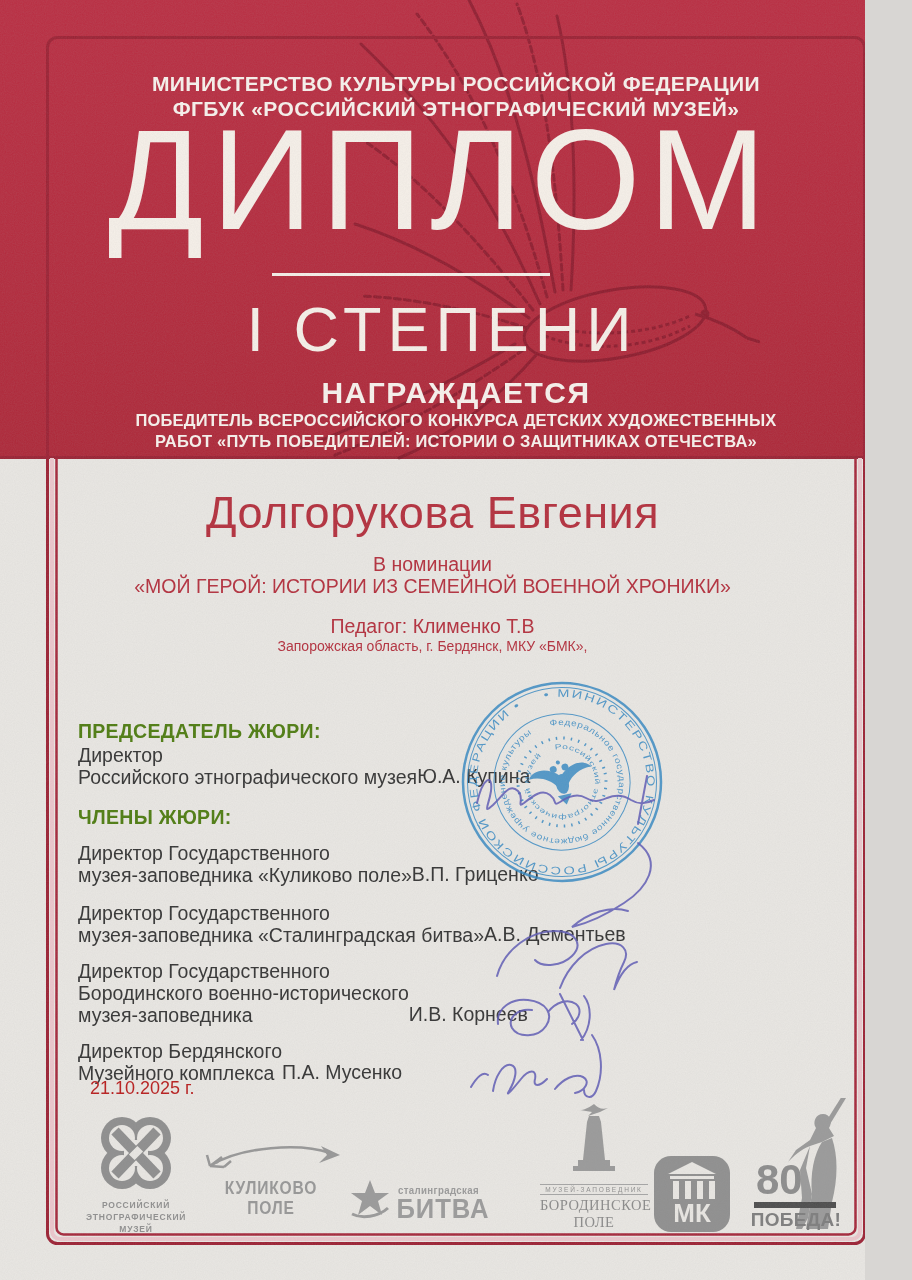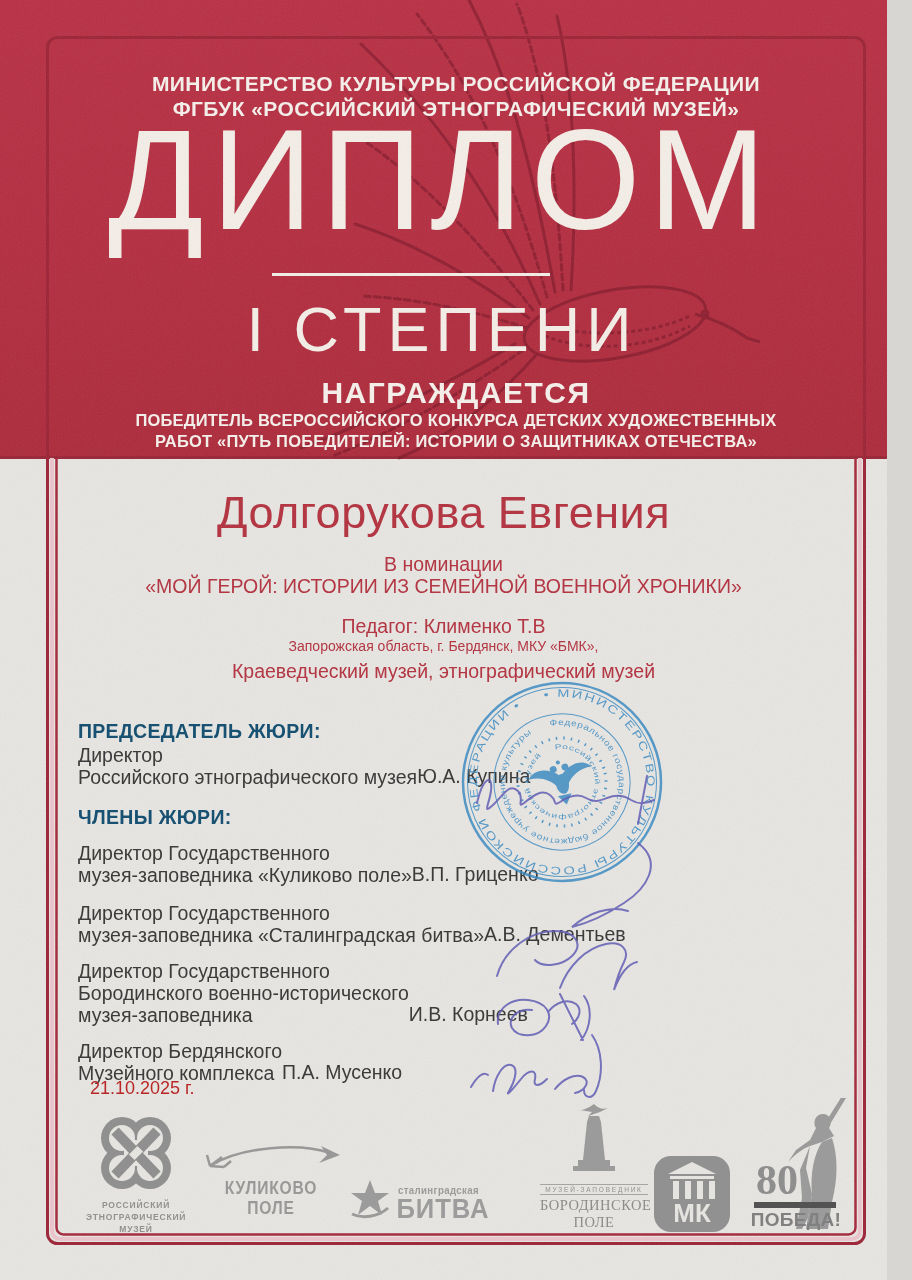--- a/index.html
+++ b/index.html
@@ -1,20 +1,19 @@
 <!DOCTYPE html>
 <html lang="ru"><head>
 <meta charset="utf-8">
 <style>
   html,body{margin:0;padding:0;background:#d8d6d3;}
   .page{
     position:relative;width:865px;height:1280px;overflow:hidden;
     background:#eae8e4;
     font-family:"Liberation Sans",sans-serif;
-    padding-left:22px;
     -webkit-font-smoothing:antialiased;
   }
   
   .red-header{
     position:absolute;left:0;top:0;width:912px;height:456px;
     background:linear-gradient(180deg,#ba2d42 0%,#b42a3d 55%,#ad2738 100%);
     border-bottom:3px solid #9a2133;
     z-index:2;
   }
   .crane{position:absolute;left:185px;top:-8px;width:575px;height:470px;opacity:.5;z-index:1;}
@@ -33,38 +32,38 @@
   .frame-svg{position:absolute;left:0;top:0;z-index:6;pointer-events:none;}
   
   .ptext{position:absolute;left:0;width:100%;text-align:center;z-index:8;}
   .red{color:#b42e3c;}
   .recipient-name{top:487px;font-size:45px;font-weight:400;letter-spacing:.5px;}
   .nom-label{top:553px;font-size:19.5px;}
   .nom-title{top:575px;font-size:19.5px;}
   .teacher{top:615px;font-size:19.5px;}
   .loc1{top:638px;font-size:14px;}
   .loc2{top:660px;font-size:19.5px;}
-  .jheading{position:absolute;left:78px;font-size:19.5px;font-weight:700;color:#0c4a6e;z-index:8;letter-spacing:.3px;}
+  .jheading{position:absolute;left:78px;font-size:19.5px;font-weight:700;color:#4d7c0f;z-index:8;letter-spacing:.3px;}
   .jrow{position:absolute;left:78px;right:90px;display:flex;justify-content:flex-start;align-items:flex-end;z-index:8;}
   .jtitle{font-size:19.5px;line-height:22px;color:#333;}
   .jname{font-size:19.5px;color:#333;white-space:nowrap;}
   .date{position:absolute;left:90px;top:1078px;font-size:18px;color:#b91c1c;z-index:8;}
   
   .stamp{position:absolute;left:452px;top:672px;z-index:9;opacity:.82;}
   .ink{position:absolute;left:0;top:0;z-index:10;pointer-events:none;}
   
   .logos{position:absolute;left:0;top:1098px;width:912px;height:150px;z-index:8;color:#8f8f8f;}
   .logo{position:absolute;text-align:center;}
   .rem-text{font-size:8.5px;font-weight:700;letter-spacing:.8px;line-height:12px;margin-top:3px;}
   .kul-text{font-size:19px;font-weight:700;letter-spacing:1px;line-height:20px;transform:scaleX(.82);color:#979797;}
   .bitva-top{font-size:10.5px;font-weight:700;letter-spacing:.4px;color:#9a9a9a;transform:scaleX(.92);}
   .bitva-main{font-size:27px;font-weight:700;letter-spacing:1px;line-height:26px;color:#9b9b9b;transform:scaleX(.95);}
   .bor-sub{font-size:6.5px;letter-spacing:1.8px;border-top:1px solid #a5a5a5;border-bottom:1px solid #a5a5a5;padding:1px 0;margin:2px 0;}
   .bor-main{font-family:"Liberation Serif",serif;font-size:14.5px;letter-spacing:.5px;line-height:17px;color:#8a8a8a;}
-  .pobeda-num{position:absolute;left:14px;top:62px;font-size:42px;font-weight:700;color:#8c8c8c;line-height:40px;font-family:Liberation Serif, serif;}
+  .pobeda-num{position:absolute;left:14px;top:62px;font-size:42px;font-weight:700;color:#8c8c8c;line-height:40px;}
   .pobeda-bar{position:absolute;left:12px;top:104px;width:82px;height:6px;background:#4c4c4c;}
   .pobeda-label{position:absolute;left:4px;top:111px;width:100px;font-size:19px;font-weight:700;color:#7d7d7d;letter-spacing:.3px;}
   
   .noise{position:absolute;left:0;top:0;z-index:40;pointer-events:none;opacity:.5;}
 </style>
 </head>
 <body>
 
 <div class="page">
 
@@ -115,21 +114,20 @@
       <rect x="52" y="42" width="808" height="1197" rx="8" fill="none" stroke="#edc7cd" stroke-width="4"></rect>
       <rect x="56.5" y="46.5" width="799" height="1188" rx="7" fill="none" stroke="#a52539" stroke-width="2.5"></rect>
     </g>
   </svg>
 
   <div class="ptext red nom-label">В номинации</div>
   <div class="ptext red recipient-name">Долгорукова Евгения</div>
   <div class="ptext red nom-title">«МОЙ ГЕРОЙ: ИСТОРИИ ИЗ СЕМЕЙНОЙ ВОЕННОЙ ХРОНИКИ»</div>
   <div class="ptext red teacher">Педагог: Клименко Т.В</div>
   <div class="ptext red loc1">Запорожская область, г. Бердянск, МКУ «БМК»,</div>
-  <div class="ptext red loc2">Краеведческий музей, этнографический музей</div>
 
   <div class="jheading" style="top:720px">ПРЕДСЕДАТЕЛЬ ЖЮРИ:</div>
 
   <div class="jrow" style="top:744px">
     <div class="jtitle">
       <div>Директор</div>
       <div>Российского этнографического музея</div>
     </div>
     <div class="jname">Ю.А. Купина</div>
   </div>

